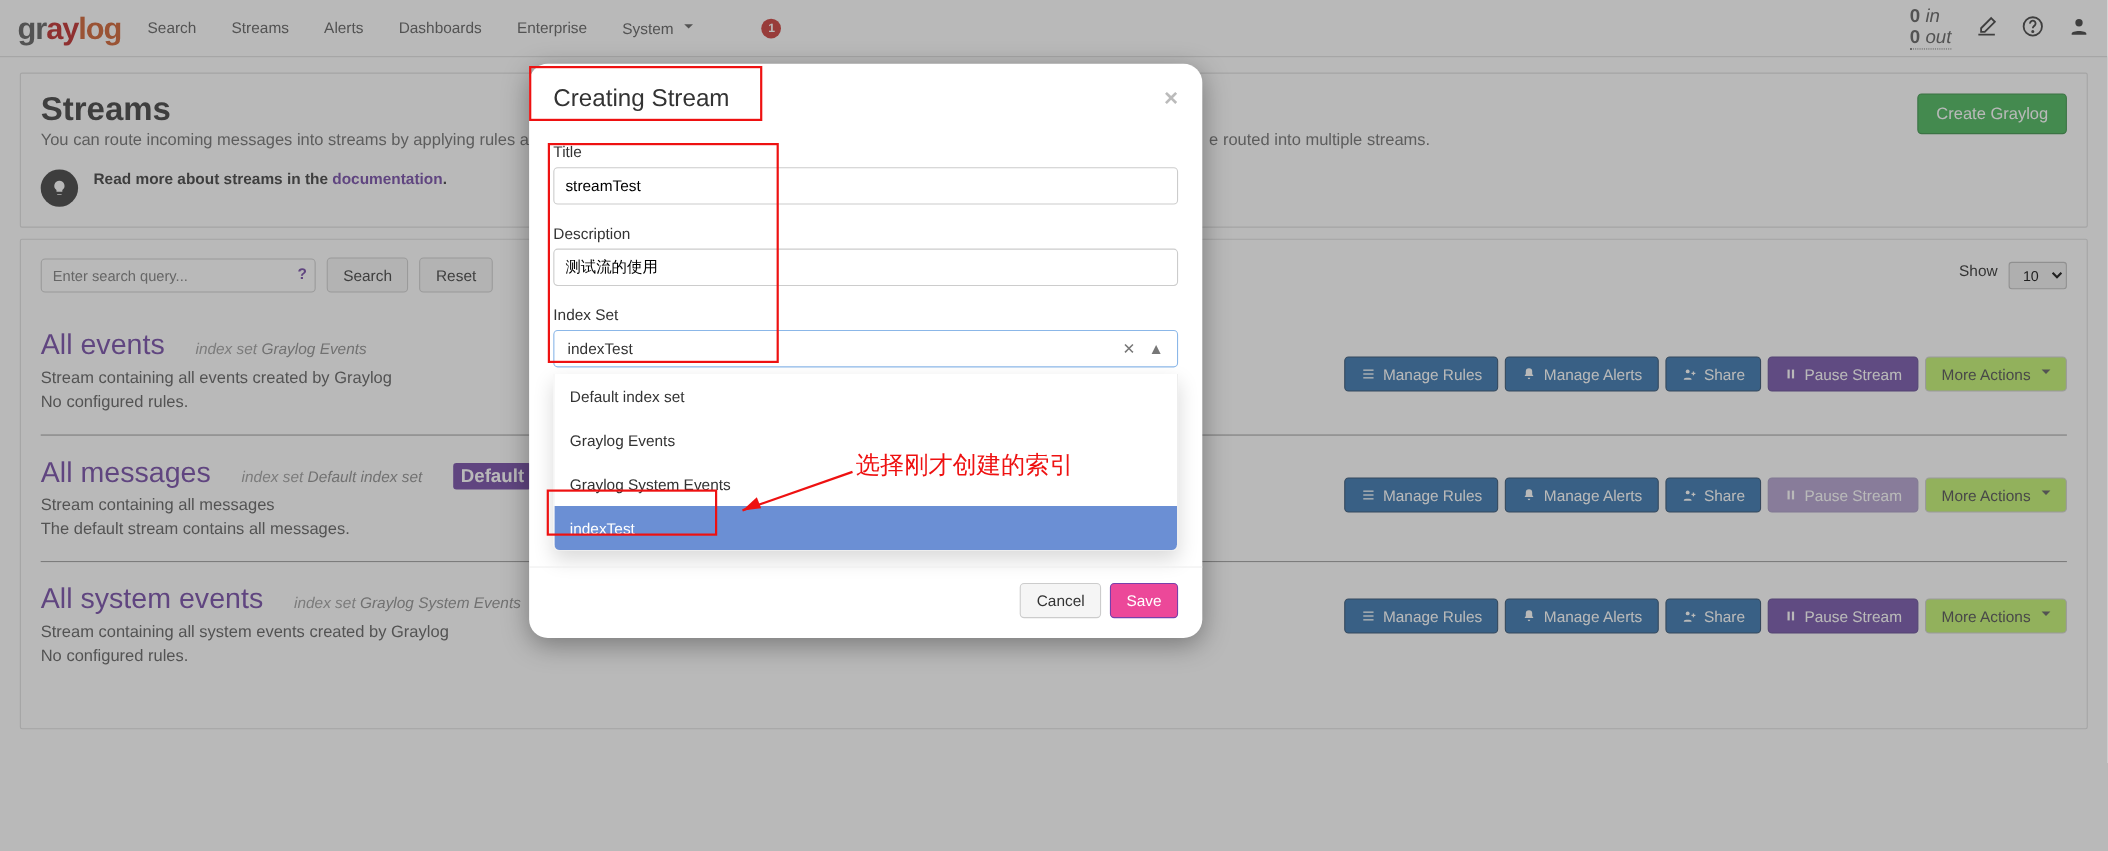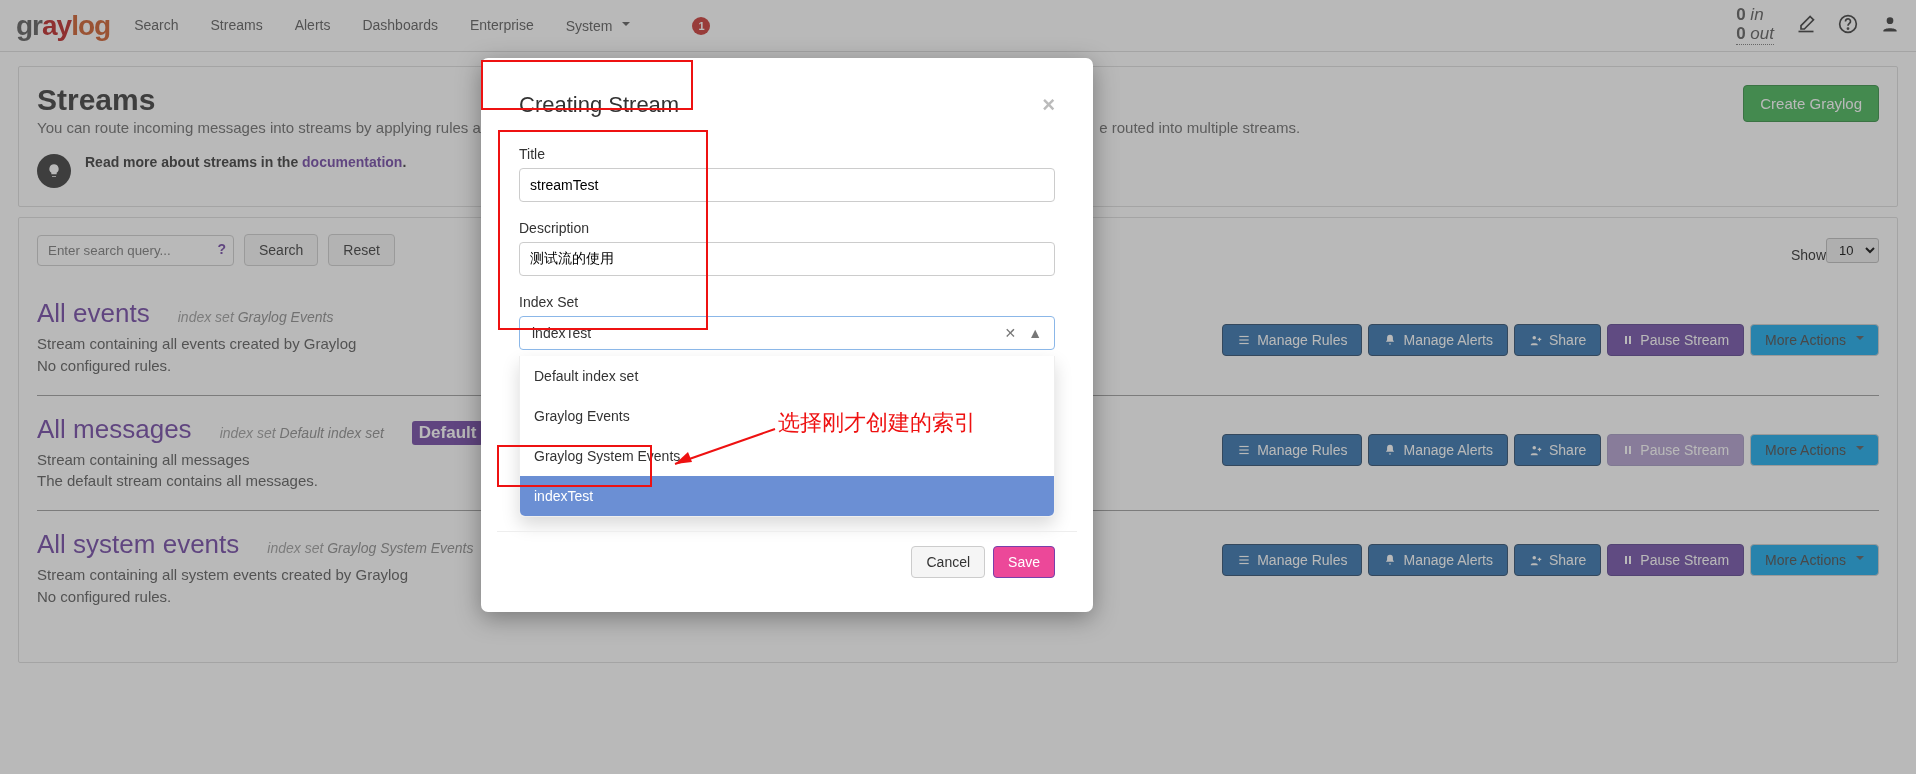--- a/index.html
+++ b/index.html
@@ -23,40 +23,40 @@
 .readmore{display:flex;align-items:flex-start;gap:14px;margin-top:18px;color:#333}
 .readmore-circle{width:34px;height:34px;border-radius:50%;background:#333;display:inline-flex;align-items:center;justify-content:center;color:#fff}
 .readmore a{color:#6b3fa0;text-decoration:none}
 .btn{border-radius:4px;padding:7px 14px;font-size:14px;border:1px solid #ccc;background:#f5f5f5;color:#333;cursor:pointer;display:inline-flex;align-items:center;gap:6px}
 .btn-create{position:absolute;right:18px;top:18px;background:#3aa845;background:#3a9c45;background:#3ebd5c;background:#3cb14f;color:#fff;border:1px solid #2e8a3d;padding:9px 16px;font-size:15px}
 .btn-create{background:#3cb14f}
 .btn-info{background:#2a6496;background:#2c6aa0;background:#2b6ea5;background:#2e6da4;background-color:#337ab7;background:#2b6faa;background:#2d6aa6;color:#fff;border-color:#246}
 .btn-info{background:#2a6ca9}
 .btn-violet{background:#6a51a3;background:#6c49a3;color:#fff;border-color:#563d8b}
 .btn-violet-disabled{background:#6c49a3;color:#fff;border-color:#563d8b;opacity:.55}
-.btn-light{background:#0ea5e9;color:#444}
+.btn-light{background:#bef264;color:#444}
 .panel2{background:#fff;border:1px solid #ddd;border-radius:2px;padding:16px 18px 26px;position:relative;z-index:1}
 .searchbar{display:flex;gap:10px;align-items:center;margin-bottom:24px}
-.search-input{width:197px;padding:7px 30px 7px 10px;border:1px solid #ccc;border-radius:4px;color:#888}
+.search-input{width:250px;padding:7px 30px 7px 10px;border:1px solid #ccc;border-radius:4px;color:#888}
 .search-wrap{position:relative}
 .search-q{position:absolute;right:8px;top:6px;color:#6b3fa0;font-weight:700}
-.show-ctrl{margin-left:auto;display:flex;align-items:flex-end;color:#222}
+.show-ctrl{margin-left:auto;display:flex;align-items:flex-start;gap:10px;color:#222}
 .select-small{border:1px solid #bbb;padding:3px 8px;border-radius:3px;font-size:13px}
 .stream{border-bottom:1px solid #666;border-bottom-color:#888;border-bottom:1px solid #999;padding:8px 0 18px;margin-bottom:10px}
 .stream:last-child{border-bottom:none}
 .stream-head{display:flex;align-items:baseline;gap:28px}
 .stream-name{color:#6b3fa0;font-size:26px}
 .stream-meta{color:#888;font-style:italic}
 .stream-meta .idx{color:#999}
 .badge-default{background:#6b3fa0;color:#fff;font-size:17px;padding:2px 7px;border-radius:3px;font-weight:700}
 .stream-desc{color:#555;margin-top:4px;font-size:15px;line-height:1.45}
 .stream-actions{position:absolute;right:18px;display:flex;gap:6px}
 .sa1{top:106px}.sa2{top:216px}.sa3{top:326px}
 
-.modal{position:absolute;z-index:50;left:481px;top:58px;width:612px;background:#fff;border-radius:7px;box-shadow:0 6px 24px rgba(0,0,0,.35);padding:16px}
+.modal{position:absolute;z-index:50;left:481px;top:58px;width:612px;background:#fff;border-radius:17px;box-shadow:0 6px 24px rgba(0,0,0,.35);padding:0}
 .modal-head{padding:18px 22px 14px;display:flex;align-items:center;justify-content:space-between}
 .modal-head h3{font-size:22px;font-weight:400;color:#333}
 .close-x{color:#bbb;font-size:22px;cursor:pointer;font-weight:700}
 .modal-body{padding:6px 22px 2px}
 .frm-label{font-weight:400;margin:8px 0 6px;display:block}
 .frm-input{width:100%;border:1px solid #ccc;border-radius:4px;padding:8px 10px;font-size:14px;margin-bottom:10px}
 .idxsel{position:relative;border:1px solid #8bb7e8;border-radius:4px;padding:8px 12px;display:flex;align-items:center;margin-bottom:6px}
 .idxsel-val{flex:1;color:#333}
 .idxsel-ctrl{display:flex;gap:12px;color:#777}
 .dropdown{border:1px solid #eee;border-top:none;border-radius:0 0 6px 6px;box-shadow:0 8px 18px rgba(0,0,0,.15);overflow:hidden;margin-bottom:12px}

